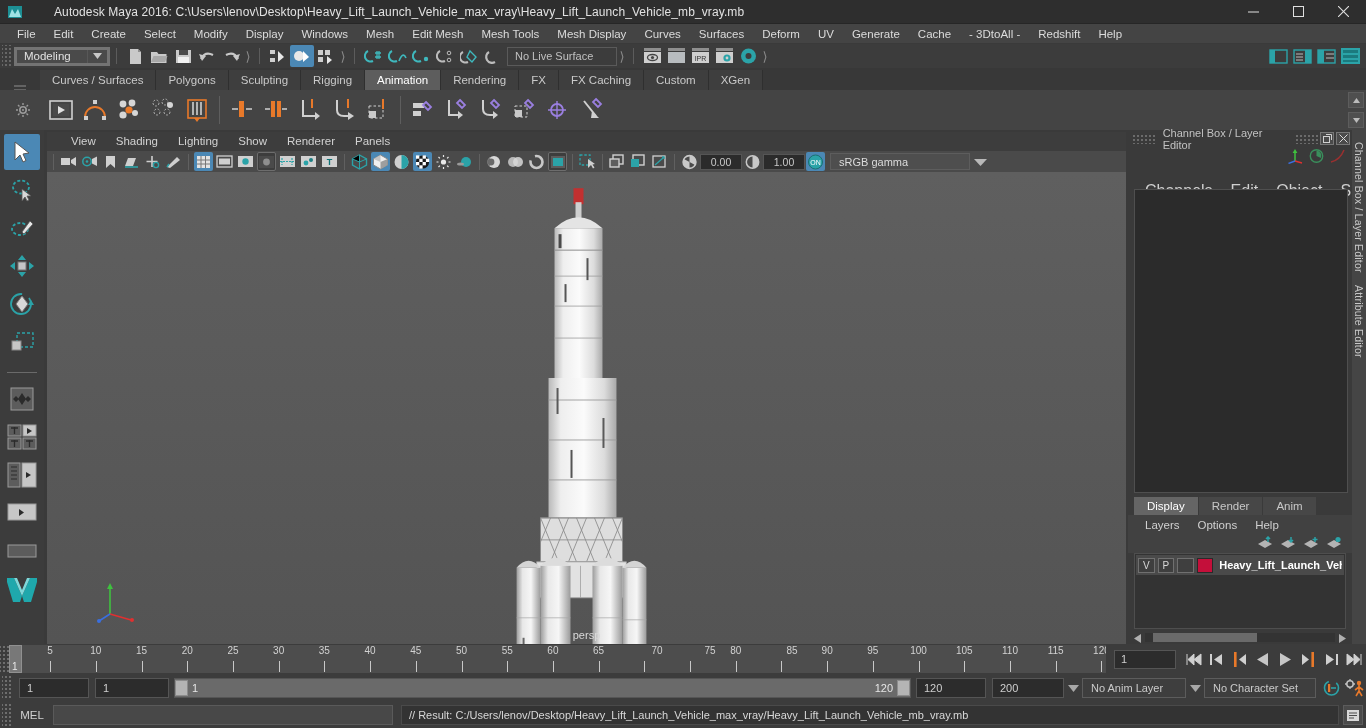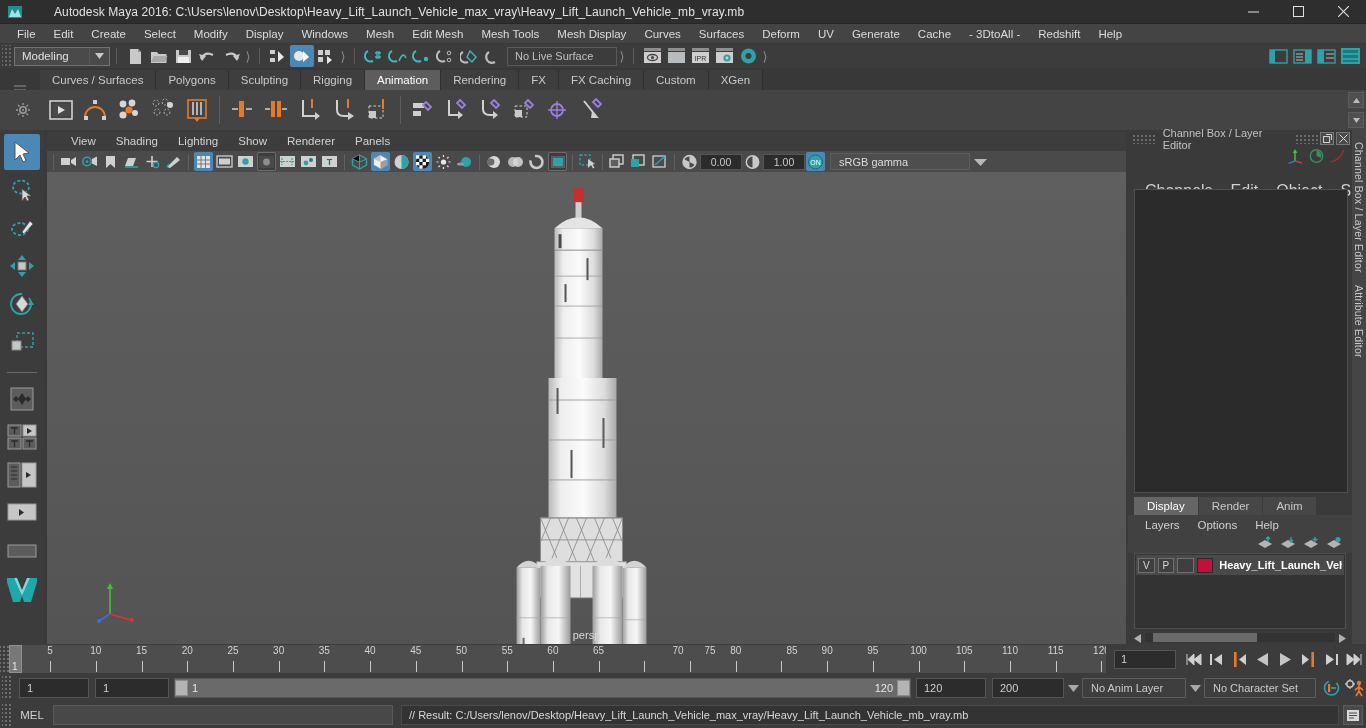--- a/index.html
+++ b/index.html
@@ -33,21 +33,21 @@
 
   
   .statusline {
     height: 24px; flex: 0 0 24px; background: #3c3c3c; display: flex; align-items: center;
     padding-left: 2px; position: relative;
   }
   .gripdots { width: 9px; height: 22px; flex: 0 0 9px; margin-right: 3px;
     background-image: radial-gradient(#6e6e6e 1px, transparent 1.1px);
     background-size: 4px 4px; background-position: 2px 2px; opacity: .85; }
   .menuset {
-    width: 96px; height: 19px; background: #4a4a4a; border: 1px solid #737373;
+    width: 96px; height: 19px; background: #4a4a4a; border: 3px solid #737373;
     display: flex; align-items: center; font-size: 11.5px; color: #e0e0e0; padding-left: 7px;
     position: relative;
   }
   .menuset .arrow { position: absolute; right: 0; top: 0; bottom: 0; width: 20px;
     border-left: 1px solid #585858; display: flex; align-items: center; justify-content: center; }
   .sl-sep { width: 1px; height: 16px; background: #5c5c5c; margin: 0 6px; flex: 0 0 1px; }
   .sl-brk { width: 10px; flex: 0 0 10px; display:flex; align-items:center; justify-content:center; color:#8a8a8a; font-size: 13px; }
   .ico { width: 24px; height: 22px; flex: 0 0 24px; display: flex; align-items: center; justify-content: center; }
   .ico.sel { background: #4b88b5; border-radius: 2px; }
   .livesurf { width: 110px; height: 19px; background: #3c3c3c; border: 1px solid #5a5a5a;
@@ -1147,21 +1147,21 @@
         <div class="ts-tick" style="left: 406.804px;">45</div>
         <div class="ts-mark" style="left: 406.804px;"></div>
         <div class="ts-tick" style="left: 452.512px;">50</div>
         <div class="ts-mark" style="left: 452.512px;"></div>
         <div class="ts-tick" style="left: 498.221px;">55</div>
         <div class="ts-mark" style="left: 498.221px;"></div>
         <div class="ts-tick" style="left: 543.929px;">60</div>
         <div class="ts-mark" style="left: 543.929px;"></div>
         <div class="ts-tick" style="left: 589.637px;">65</div>
         <div class="ts-mark" style="left: 589.637px;"></div>
-        <div class="ts-tick" style="left: 669px;">70</div>
+        <div class="ts-tick" style="left: 648px;">70</div>
         <div class="ts-mark" style="left: 635.346px;"></div>
         <div class="ts-tick" style="left: 701px;">75</div>
         <div class="ts-mark" style="left: 681.054px;"></div>
         <div class="ts-tick" style="left: 726.762px;">80</div>
         <div class="ts-mark" style="left: 726.762px;"></div>
         <div class="ts-tick" style="left: 783px;">85</div>
         <div class="ts-mark" style="left: 772.471px;"></div>
         <div class="ts-tick" style="left: 818.179px;">90</div>
         <div class="ts-mark" style="left: 818.179px;"></div>
         <div class="ts-tick" style="left: 863.887px;">95</div>

